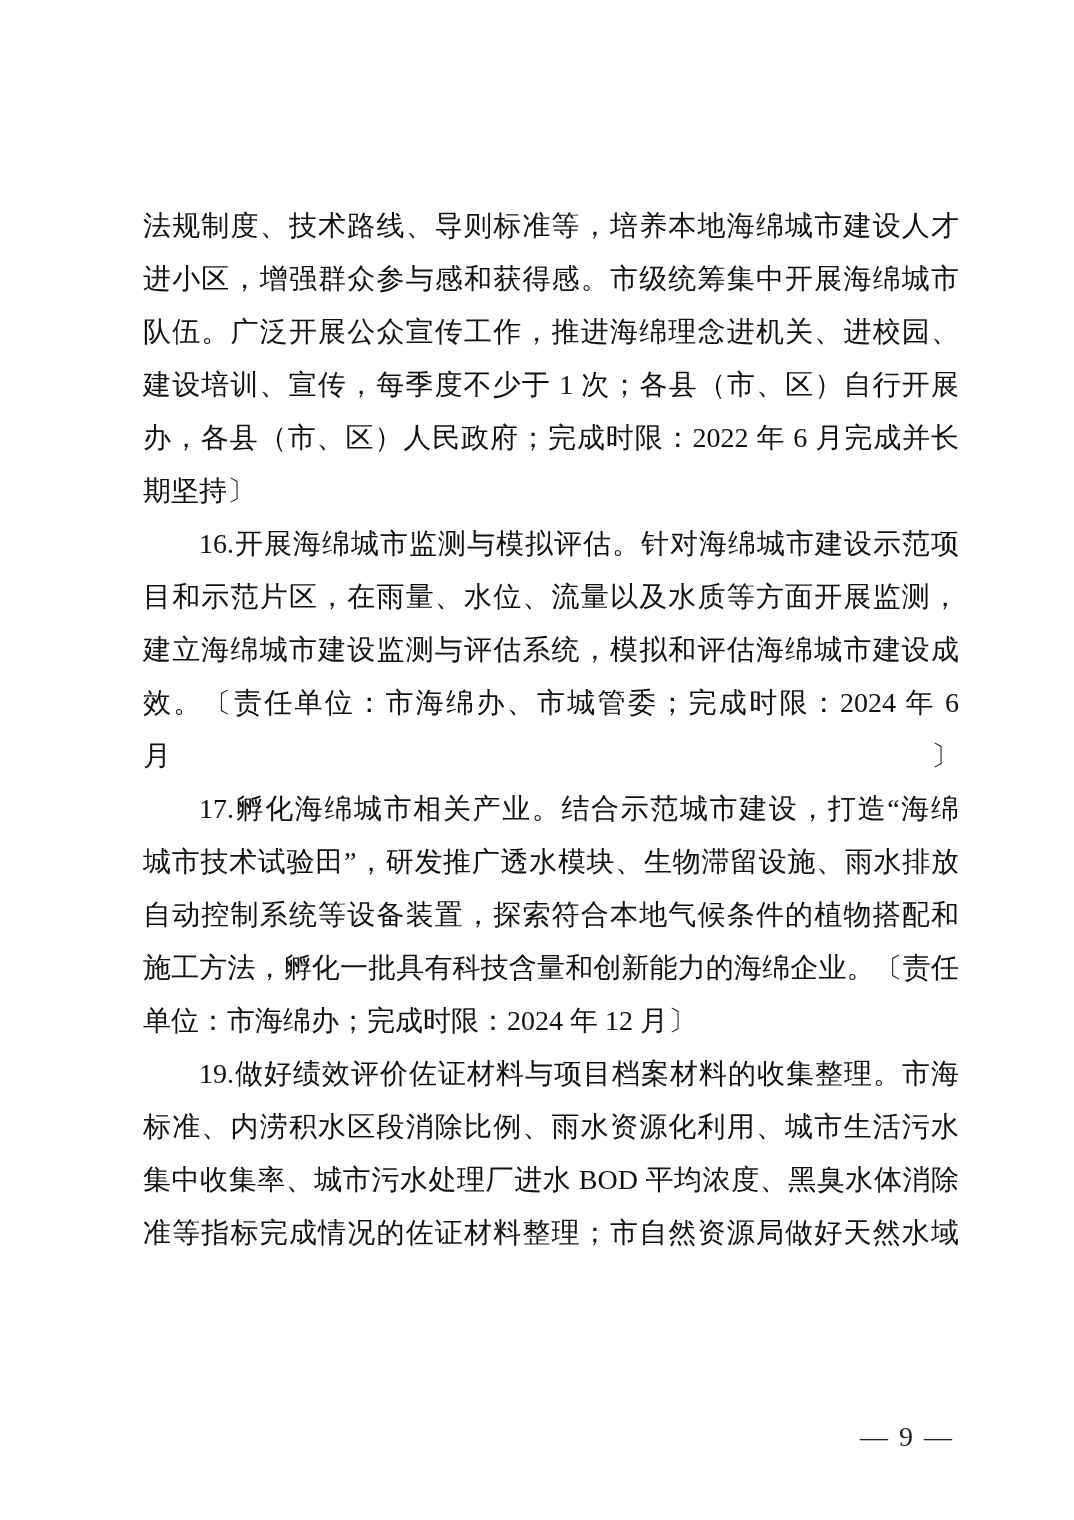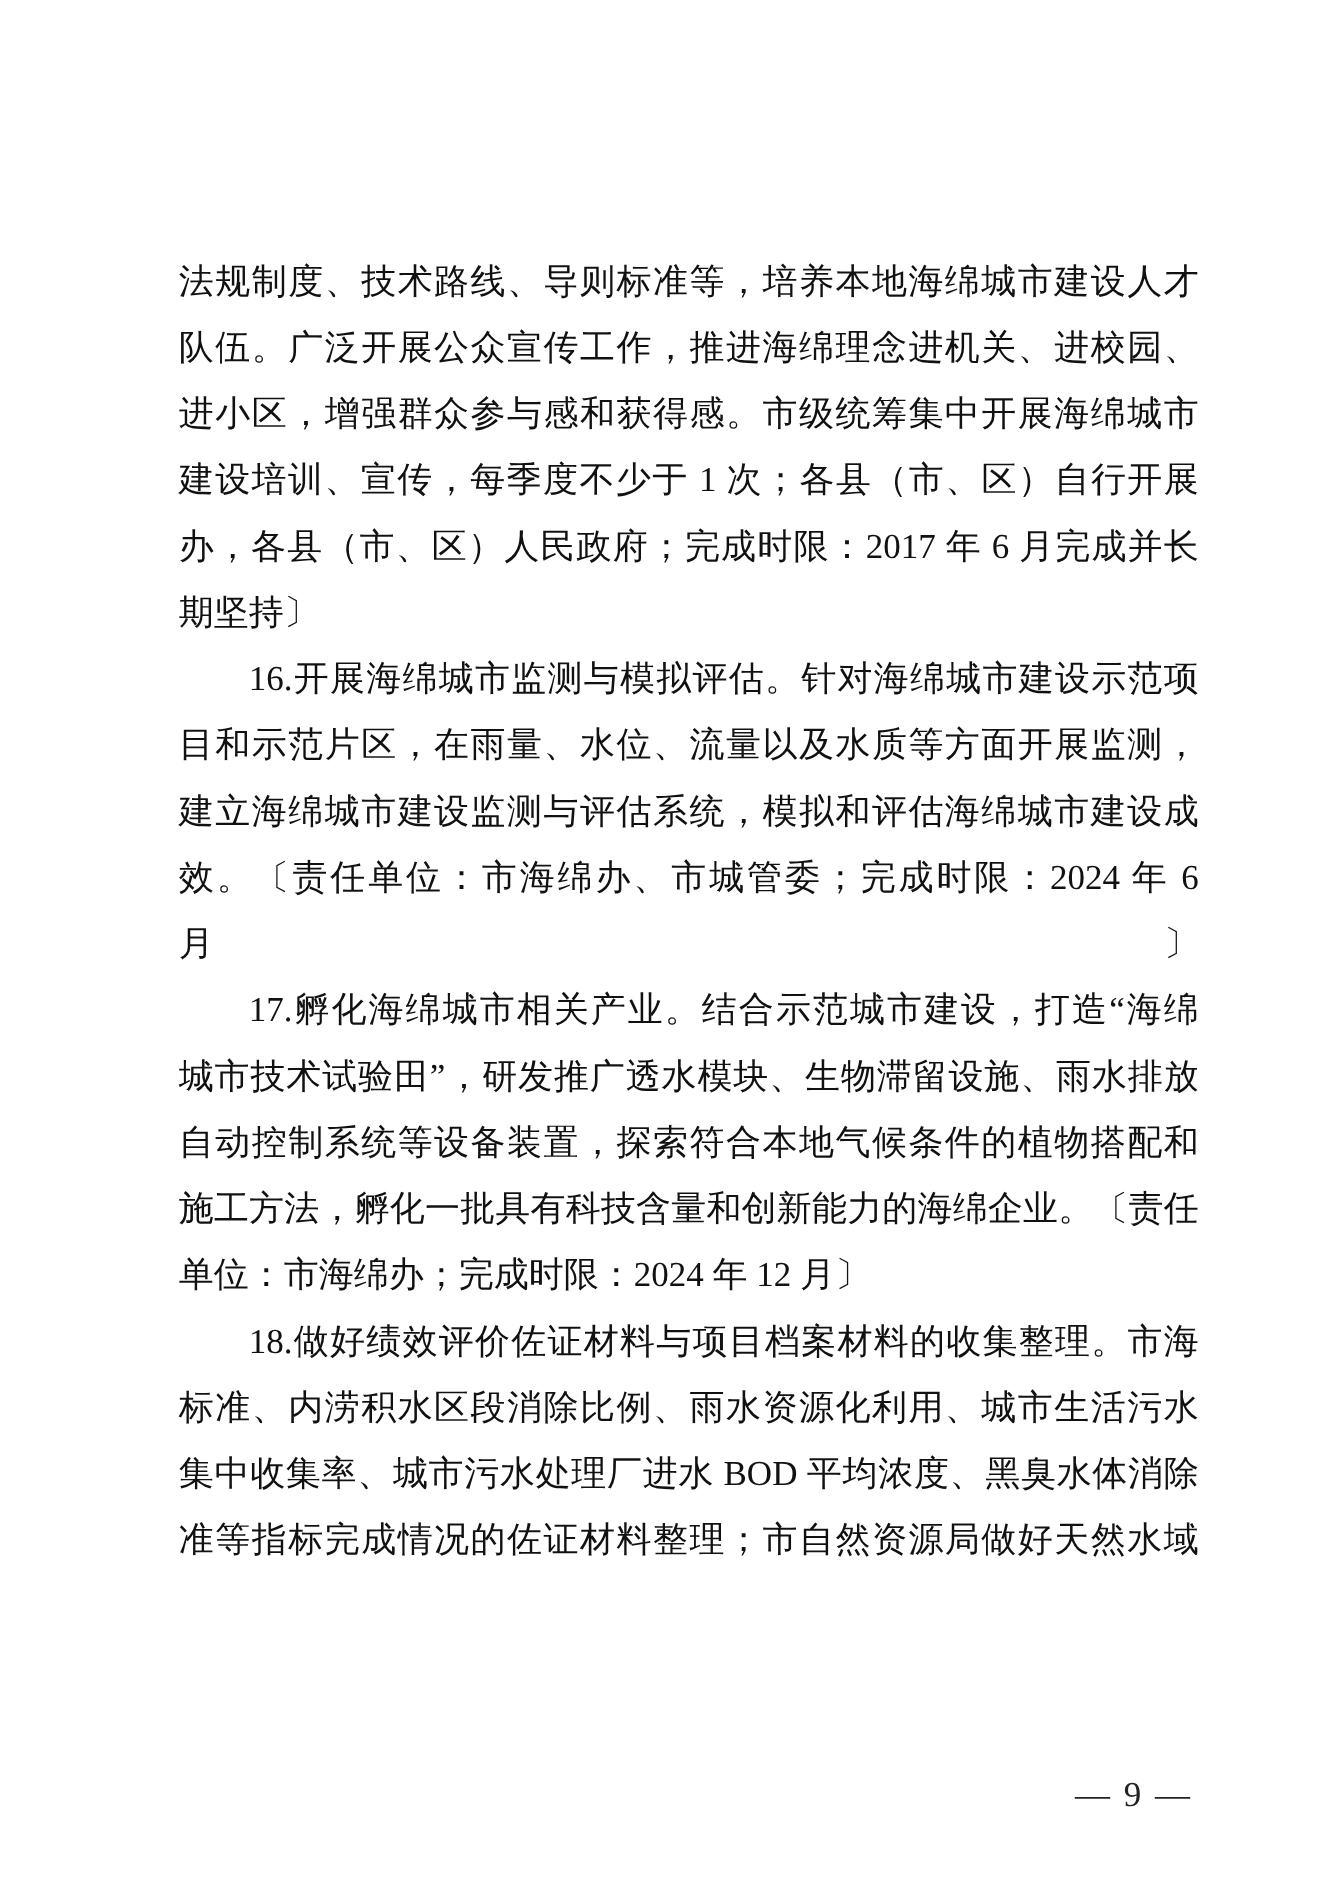--- a/index.html
+++ b/index.html
@@ -54,44 +54,44 @@
   }
 </style>
 </head>
 <body>
 
 <div class="page">
   <div class="content">
 
     <p class="para">
       <span class="line">法规制度、技术路线、导则标准等，培养本地海绵城市建设人才</span>
+      <span class="line">进小区，增强群众参与感和获得感。市级统筹集中开展海绵城市</span>
       <span class="line">队伍。广泛开展公众宣传工作，推进海绵理念进机关、进校园、</span>
-      <span class="line">进小区，增强群众参与感和获得感。市级统筹集中开展海绵城市</span>
       <span class="line">建设培训、宣传，每季度不少于 1 次；各县（市、区）自行开展</span>
-      <span class="line">办，各县（市、区）人民政府；完成时限：2017 年 6 月完成并长</span>
+      <span class="line">办，各县（市、区）人民政府；完成时限：2022 年 6 月完成并长</span>
       <span class="line short">期坚持〕</span>
     </p>
 
     <p class="para">
       <span class="line indent">16.开展海绵城市监测与模拟评估。针对海绵城市建设示范项</span>
       <span class="line">目和示范片区，在雨量、水位、流量以及水质等方面开展监测，</span>
       <span class="line">建立海绵城市建设监测与评估系统，模拟和评估海绵城市建设成</span>
       <span class="line">效。〔责任单位：市海绵办、市城管委；完成时限：2024 年 6 月〕</span>
     </p>
 
     <p class="para">
       <span class="line indent">17.孵化海绵城市相关产业。结合示范城市建设，打造“海绵</span>
       <span class="line">城市技术试验田”，研发推广透水模块、生物滞留设施、雨水排放</span>
       <span class="line">自动控制系统等设备装置，探索符合本地气候条件的植物搭配和</span>
       <span class="line">施工方法，孵化一批具有科技含量和创新能力的海绵企业。〔责任</span>
       <span class="line short">单位：市海绵办；完成时限：2024 年 12 月〕</span>
     </p>
 
     <p class="para">
-      <span class="line indent">18.做好绩效评价佐证材料与项目档案材料的收集整理。市海</span>
+      <span class="line indent">19.做好绩效评价佐证材料与项目档案材料的收集整理。市海</span>
       <span class="line">标准、内涝积水区段消除比例、雨水资源化利用、城市生活污水</span>
       <span class="line">集中收集率、城市污水处理厂进水 BOD 平均浓度、黑臭水体消除</span>
       <span class="line">准等指标完成情况的佐证材料整理；市自然资源局做好天然水域</span>
     </p>
 
   </div>
 
   <div class="page-number">— 9 —</div>
 </div>
 

